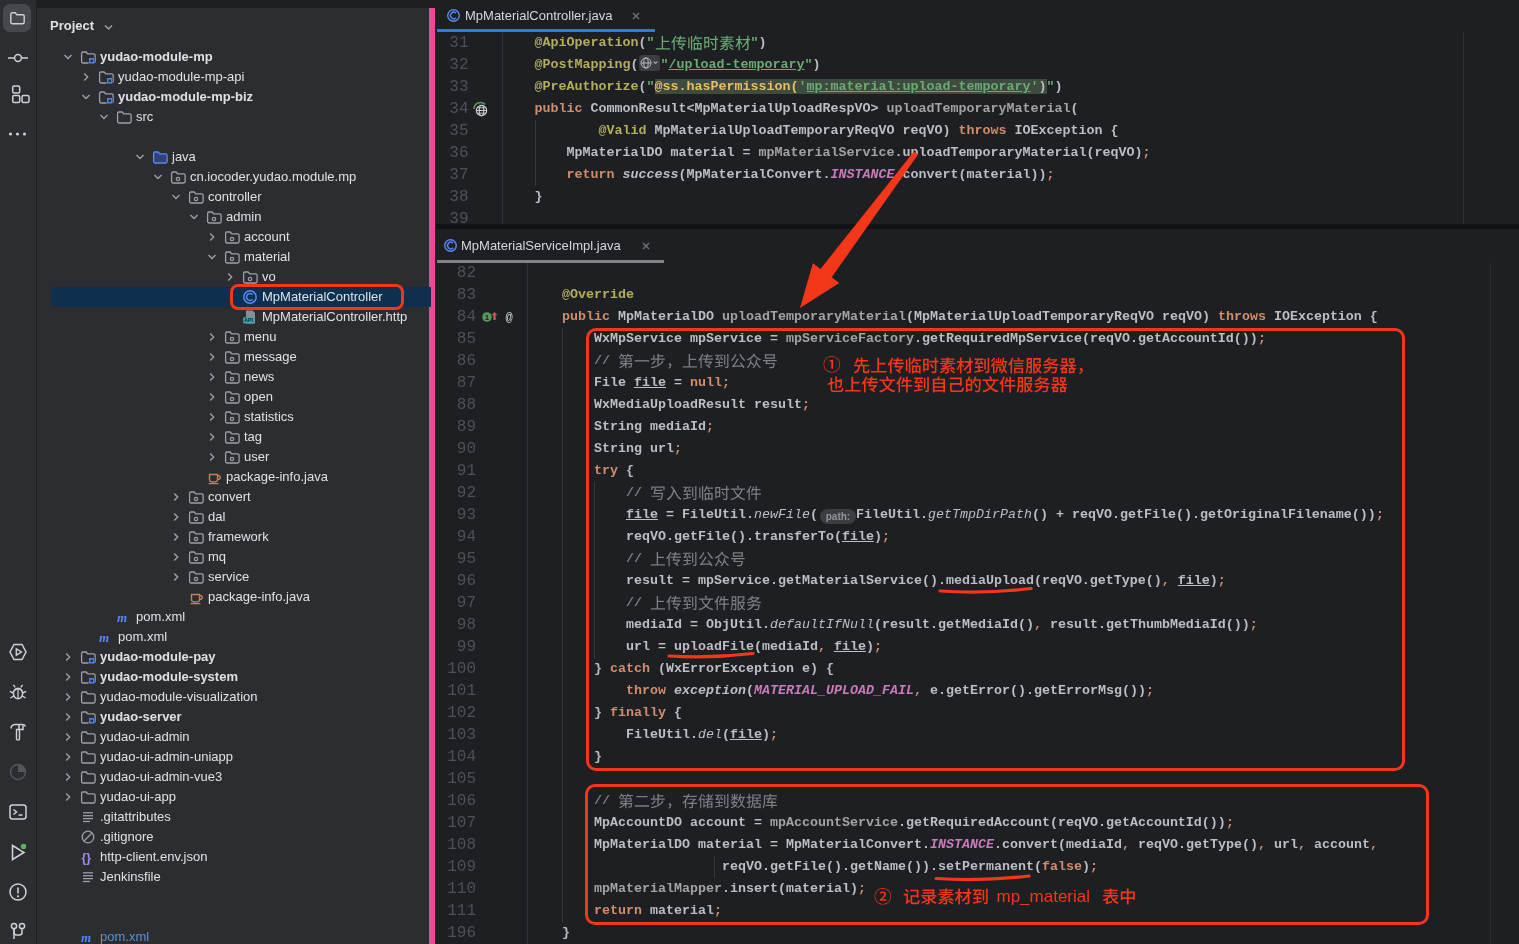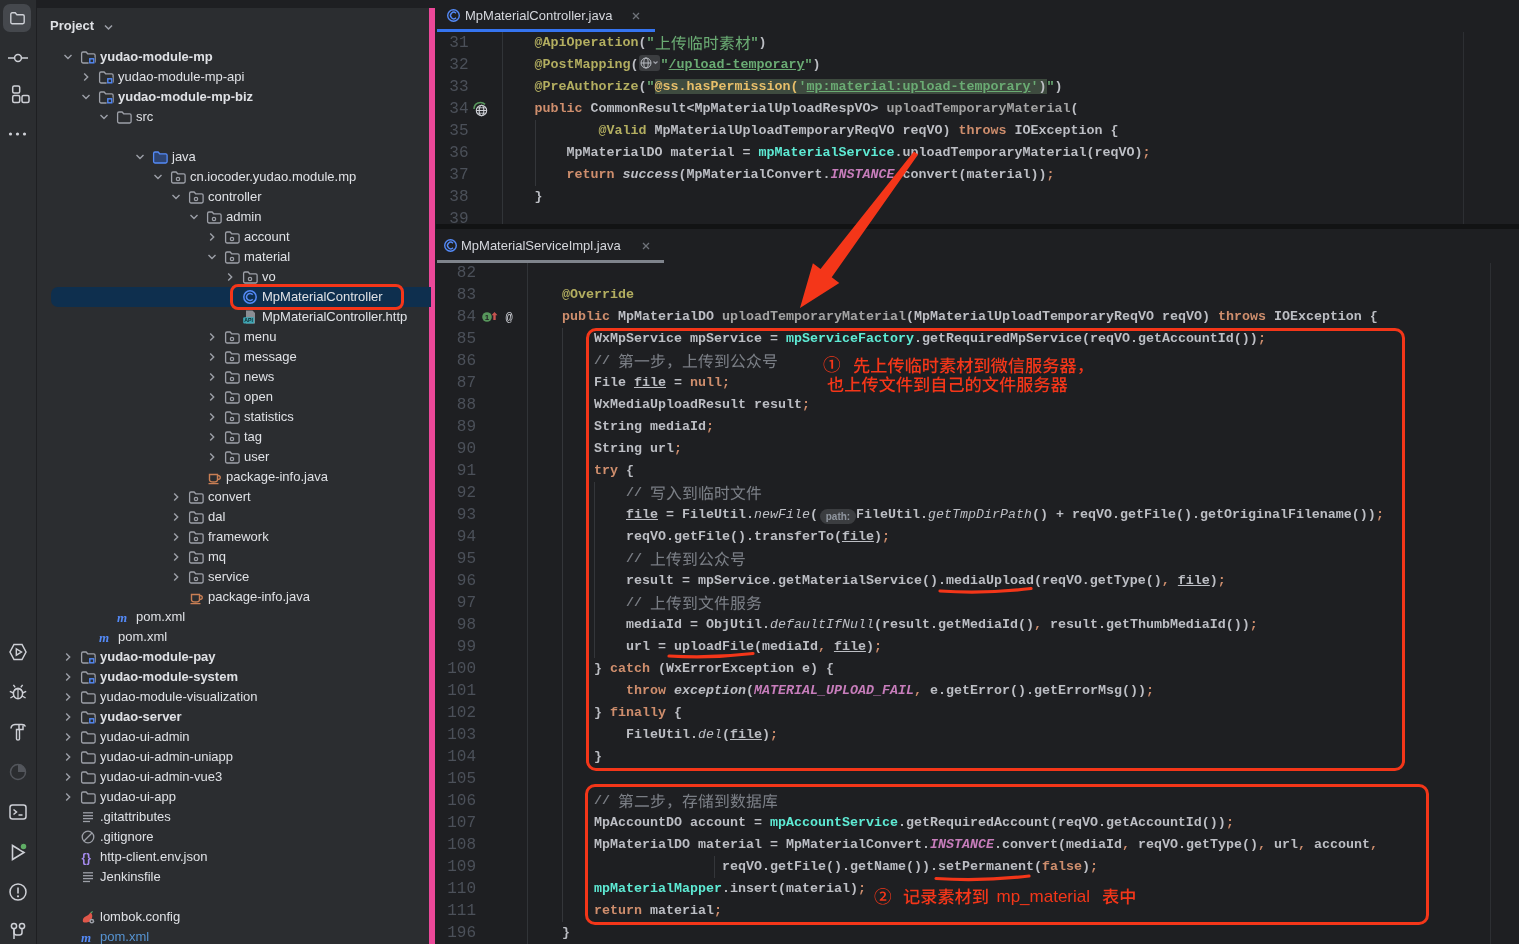--- a/index.html
+++ b/index.html
@@ -9,21 +9,21 @@
 .trow{position:absolute;left:0;width:100%;height:20px}
 .trow .txt{position:absolute;top:0;line-height:20px;font-size:13px;color:#dfe1e5;white-space:pre}
 .b{font-weight:bold}
 #ed1,#ed2{position:absolute;left:436px;right:0;background:#1e1f22}
 #ed1{top:0;height:224px}
 #ed2{top:228.5px;height:715.5px}
 #divider{position:absolute;left:436px;right:0;top:224px;height:4.5px;background:#121314}
 .tabtxt{position:absolute;font-size:13px;color:#d5d7dd;white-space:pre}
 .cl{position:absolute;white-space:pre;font-family:"Liberation Mono",monospace;font-size:13.333px;line-height:22px;height:22px;color:#bcbec4;font-weight:bold}
 .ln{position:absolute;white-space:pre;font-family:"Liberation Mono",monospace;font-size:16px;line-height:22px;height:22px;color:#4b5059;text-align:right}
-.k{color:#cf8e6d}.s{color:#6aab73}.a{color:#b3ae60}.m{color:#a3a3a3}.f{color:#5eead4}.c{color:#7a7e85}
+.k{color:#cf8e6d}.s{color:#6aab73}.a{color:#b3ae60}.m{color:#a3a3a3}.f{color:#a3a3a3}.c{color:#7a7e85}
 .i{font-style:italic}.fi{color:#c77dbb;font-style:italic}.u{text-decoration:underline}
 .su{text-decoration:underline}
 .bold{font-weight:normal}.inj{background:#3e4b3f}.gold{color:#e8bf6a;font-weight:bold}
 .pillg{display:inline-block;width:22px;height:16px;vertical-align:-3px}
 .pillp{display:inline-block;width:36px;height:15px;margin-left:2px;background:#3b3d40;border-radius:8px;color:#8f959e;font-size:10px;font-family:"Liberation Sans",sans-serif;text-align:center;line-height:15px;vertical-align:-2px}
 .guide{position:absolute;width:1px;background:#34363a}
 .redbox{position:absolute;border:3.4px solid #f43619;border-radius:10px}
 .redtext{position:absolute;font-size:17px;color:#f43619;white-space:pre}
 </style></head><body>
 <svg width="0" height="0" style="position:absolute">
@@ -528,29 +528,20 @@
       <div class="txt " style="left:63.0px">http-client.env.json</div>
     </div>
     <div class="trow" style="top:859px">
       <svg class="abs" style="left:43.0px;top:2.0px" width="16" height="16" viewBox="0 0 16 16">
         <line x1="3" y1="3.8" x2="13.0" y2="3.8" stroke="#9da0a8" stroke-width="1.3"></line>
         <line x1="3" y1="6.7" x2="13.0" y2="6.7" stroke="#9da0a8" stroke-width="1.3"></line>
         <line x1="3" y1="9.6" x2="13.0" y2="9.6" stroke="#9da0a8" stroke-width="1.3"></line>
         <line x1="3" y1="12.5" x2="10.0" y2="12.5" stroke="#9da0a8" stroke-width="1.3"></line>
       </svg>
       <div class="txt " style="left:63.0px">Jenkinsfile</div>
-    </div>
-    <div class="trow" style="top:899px">
-      <svg class="abs" style="left:43.0px;top:2.0px" width="16" height="16" viewBox="0 0 16 16">
-        <path d="M3 13 Q2 9 5.5 7.5 Q9 6 10.5 3.5 Q13 5.5 12 9 Q11 13 6.5 13.5 Q4.5 13.7 3 13z" fill="#e0574a"></path>
-        <path d="M10.5 3.5 q1-1.5 2.5-1.5 q-.3 1.8-2 2.4" fill="#59a869"></path>
-        <circle cx="11.8" cy="12.2" r="2.4" fill="#9da0a8"></circle>
-        <circle cx="11.8" cy="12.2" r="0.9" fill="#2b2d30"></circle>
-      </svg>
-      <div class="txt " style="left:63.0px">lombok.config</div>
     </div>
     <div class="trow" style="top:919px">
       <svg class="abs" style="left:43.0px;top:2.0px" width="16" height="16" viewBox="0 0 16 16">
         <text x="1" y="12.5" font-size="13" font-style="italic" font-weight="bold" fill="#548af7" font-family="Liberation Serif">m</text>
       </svg>
       <div class="txt " style="left:63.0px;color:#5693d1">pom.xml</div>
     </div>
     <div class="redbox" style="left:193.3px;top:276.2px;width:173.7px;height:25.8px;border-width:3.2px;border-radius:8px"></div>
   </div>
 <div id="ed1">

